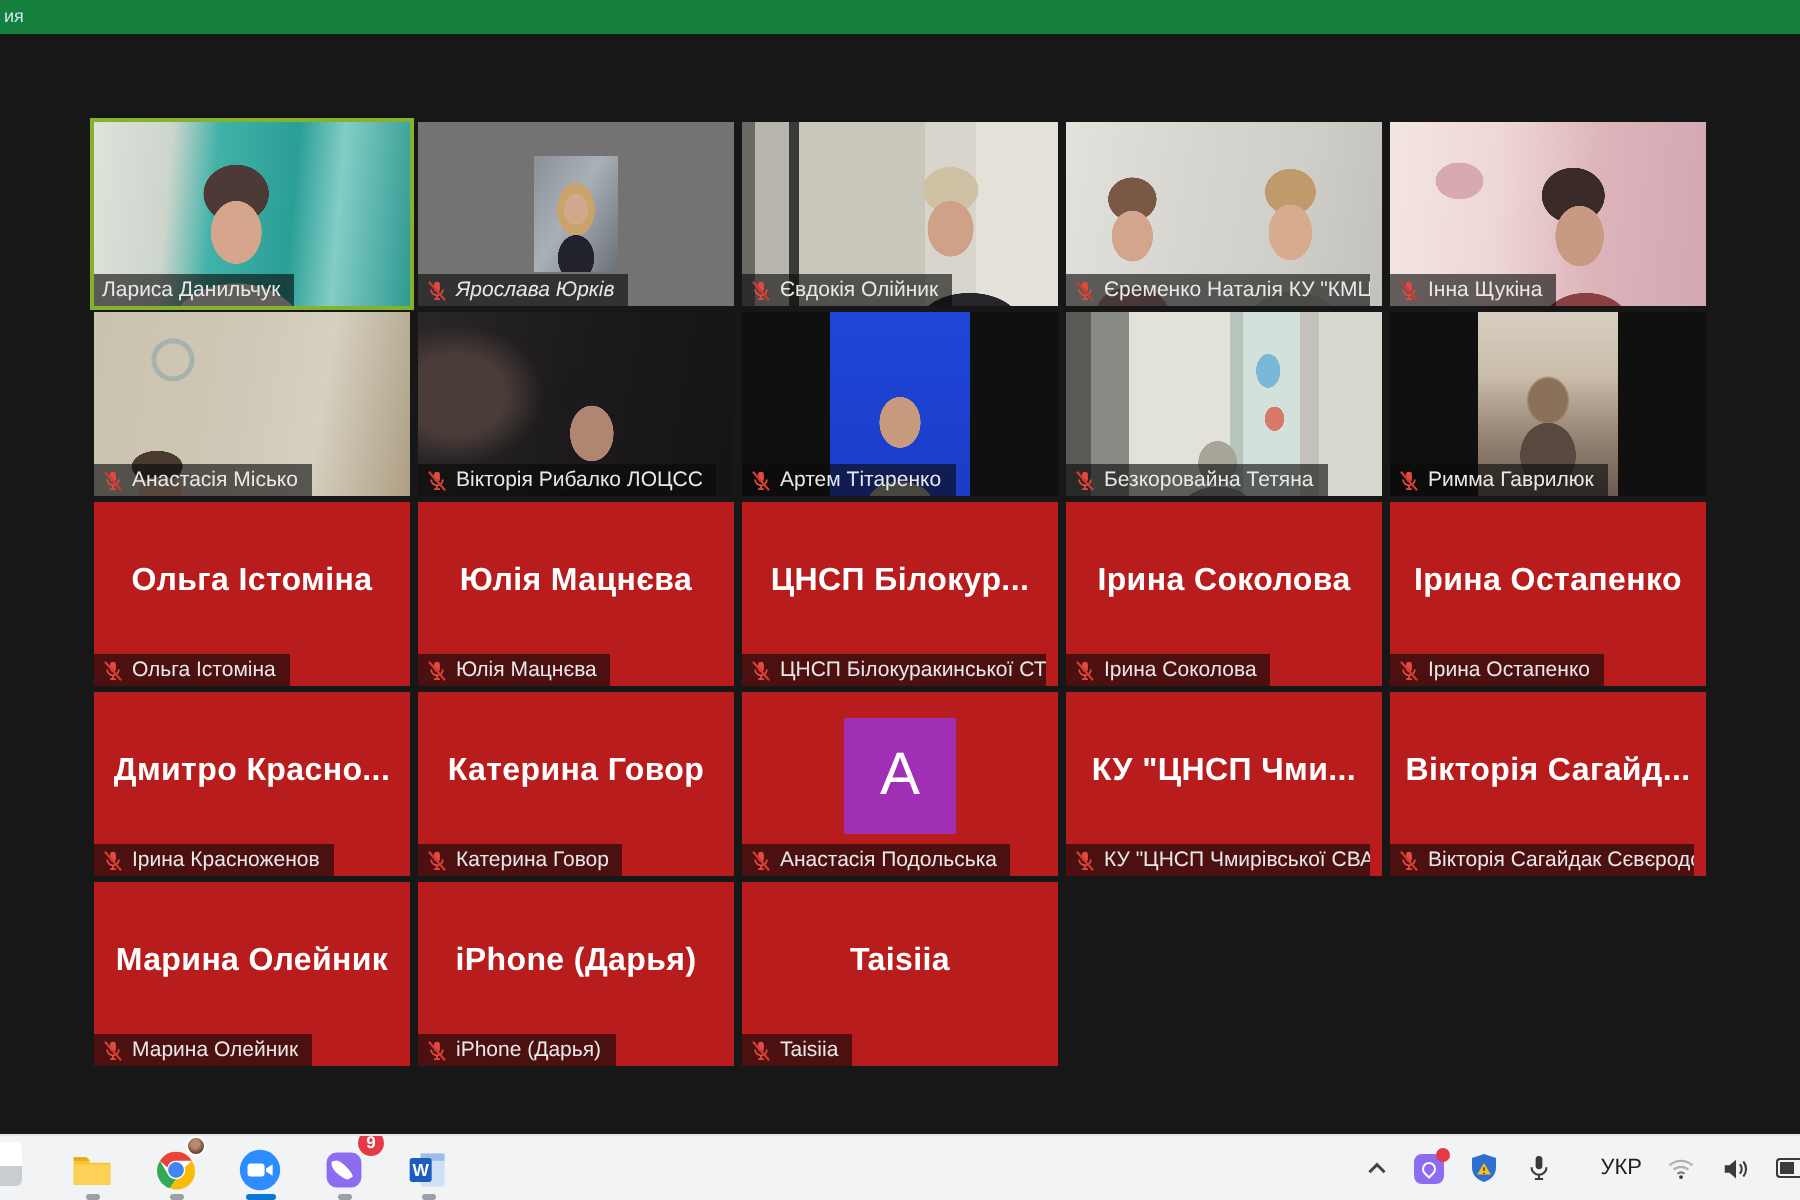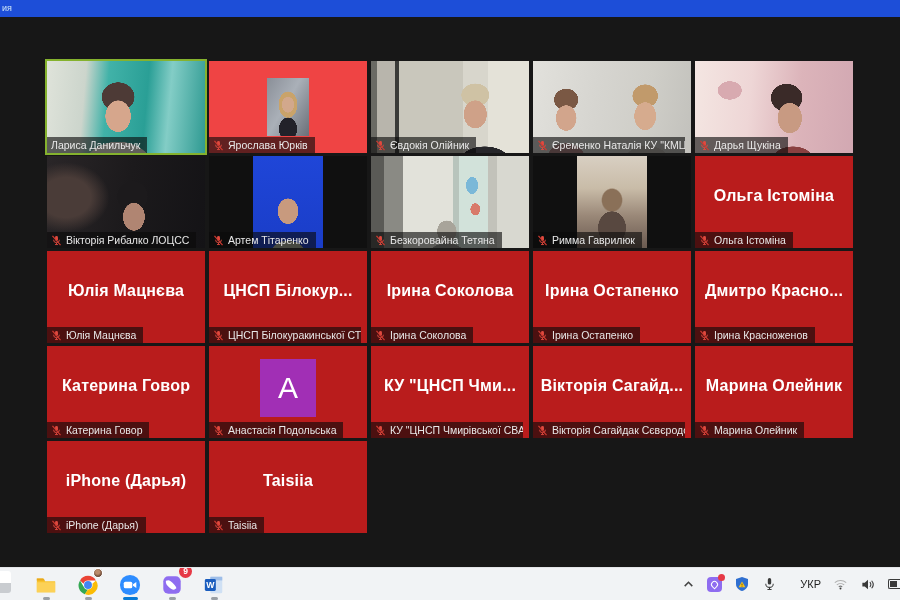--- a/index.html
+++ b/index.html
@@ -1,31 +1,31 @@
 <!DOCTYPE html>
 <html><head>
 <meta charset="utf-8">
 <style>
   * { box-sizing: border-box; margin: 0; padding: 0; }
   html,body { width:900px; height:600px; overflow:hidden; background:#000; }
   body { font-family:"Liberation Sans","DejaVu Sans",sans-serif; position:relative; }
 
   
   .titlebar { position:absolute; top:0; left:0; width:900px; height:17px;
-    background:#1d4ed8; color:#cfe6f7; font-size:9px; line-height:17px; padding-left:2px; }
+    background:#15803d; color:#cfe6f7; font-size:9px; line-height:17px; padding-left:2px; }
 
   
   .stage { position:absolute; top:17px; left:0; width:900px; height:550px; background:#171717; }
   .grid { position:absolute; left:47px; top:44px;
     display:grid; grid-template-columns:repeat(5,158px); grid-auto-rows:92px;
     column-gap:4px; row-gap:3px; }
 
   .tile { position:relative; overflow:hidden; background:#b91c1c; }
   .tile.video { background:#101010; }
-  .tile.photo-tile { background:#ef4444; }
+  .tile.photo-tile { background:#737373;font-style:italic; }
   .tile.active { outline:3px solid #d8e05e; outline-offset:-3px; box-shadow:0 0 0 2px #85b22e; z-index:2; }
 
   .big-name { position:absolute; left:0; right:0; top:34%; text-align:center;
     color:#fff; font-weight:700; font-size:16px; letter-spacing:.2px; }
 
   .name-label { position:absolute; left:0; bottom:0; max-width:calc(100% - 6px);
     display:inline-flex; align-items:center; gap:4px;
     background:rgba(10,10,10,.62); padding:2px 7px 2px 4px;
     color:#e8e8e8; font-size:10.5px; white-space:nowrap; overflow:hidden; z-index:3; }
   .mic { width:11px; height:11px; flex:0 0 auto; }
@@ -194,24 +194,33 @@
         <span>Єременко Наталія КУ "КМЦКРДО...</span>
       </div>
     </div>
 
     <div class="tile video">
       <div class="scene var-inna"></div>
       <div class="name-label">
         <svg class="mic">
             <use href="#mic-muted"></use>
           </svg>
-        <span>Дарья Щукіна</span>
-      </div>
-    </div>
-
+        <span>Інна Щукіна</span>
+      </div>
+    </div>
+
+    <div class="tile video">
+      <div class="scene var-anastasia"></div>
+      <div class="name-label">
+        <svg class="mic">
+            <use href="#mic-muted"></use>
+          </svg>
+        <span>Анастасія Місько</span>
+      </div>
+    </div>
 
 
     <div class="tile video">
       <div class="scene var-rybalko"></div>
       <div class="name-label">
         <svg class="mic">
             <use href="#mic-muted"></use>
           </svg>
         <span>Вікторія Рибалко ЛОЦСС</span>
       </div>

